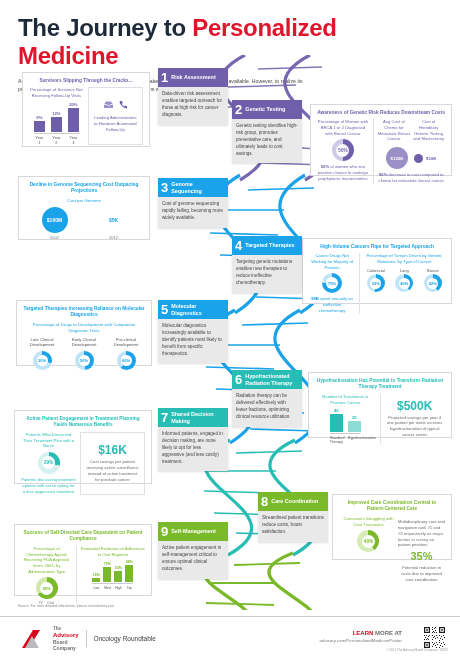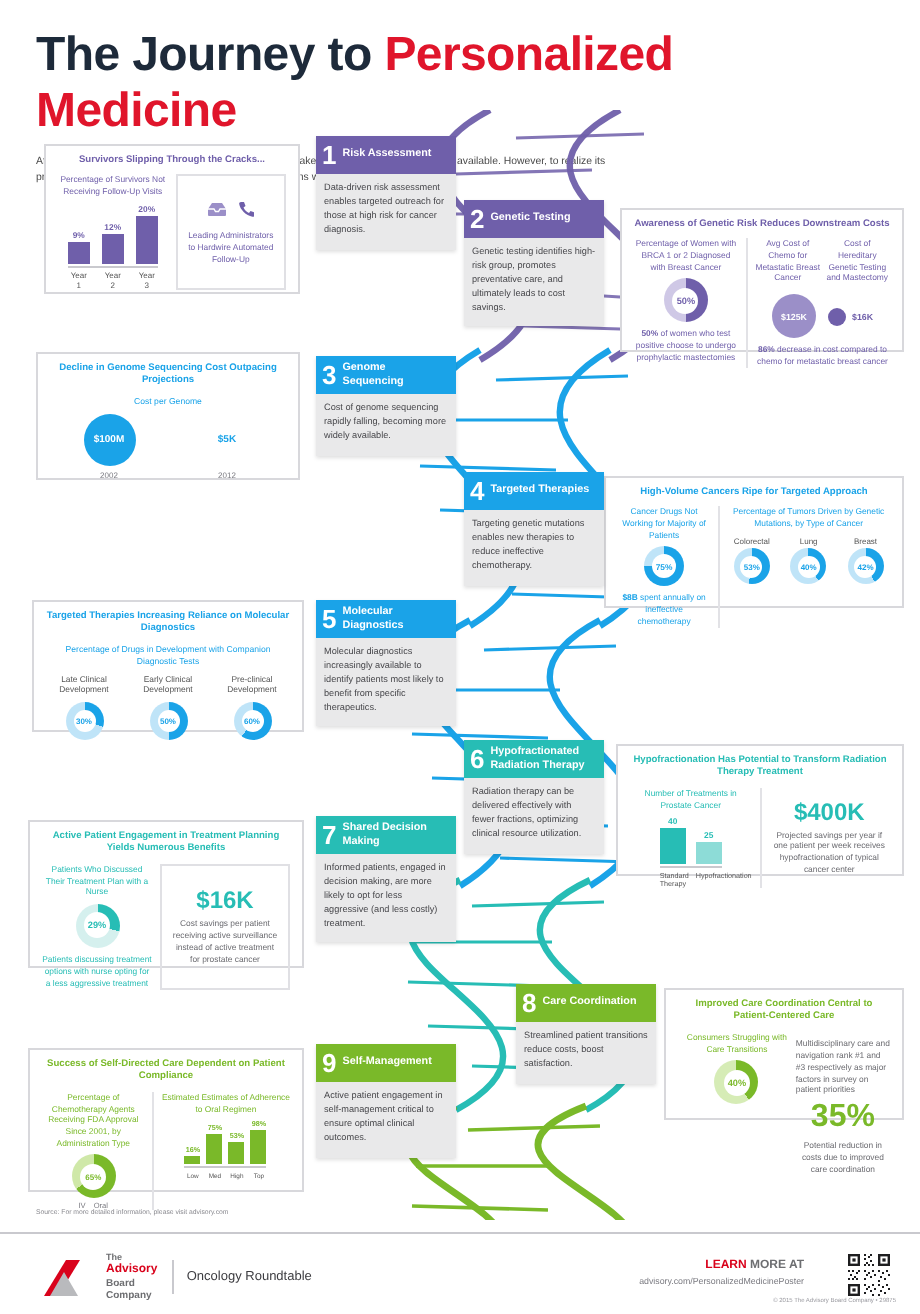--- a/index.html
+++ b/index.html
@@ -383,21 +383,21 @@
             <div class="bar" style="height:11px;width:13px;background:#8ddcd7;"></div>
           </div>
         </div>
         <div class="axis" style="gap:5px;">
           <span style="width:13px;font-size:3.6px;">Standard Therapy</span>
           <span style="width:13px;font-size:3.6px;">Hypofractionation</span>
         </div>
       </div>
       <div class="divider-v"></div>
       <div class="col" style="flex:1; justify-content:center;">
-        <div class="bignum" style="color:#27bdb5;">$400K</div>
+        <div class="bignum" style="color:#27bdb5;">$500K</div>
         <div class="note" style="color:#6b6b70;">Projected savings per year if one patient per week receives hypofractionation of typical cancer center</div>
       </div>
     </div>
   </div>
 
   <div class="step" style="left:158px; top:408px;">
     <div class="step-head" style="background:#27bdb5;">
       <span class="step-num">7</span>
       <span class="step-name">Shared Decision Making</span>
     </div>
@@ -435,21 +435,21 @@
     <div class="cols">
       <div class="col" style="flex:1.25;">
         <div class="col-lbl" style="color:#7ab929;">Consumers Struggling with Care Transitions</div>
         <div class="donut" style="width:22px;height:22px;background:conic-gradient(#7ab929 0% 40%, #d6ecb6 40% 100%);">
           <div class="hole" style="width:13px;height:13px;"></div>
           <span class="val" style="color:#7ab929;">40%</span>
         </div>
       </div>
       <div class="col" style="flex:1; justify-content:flex-start;">
         <div class="note" style="color:#6b6b70;text-align:left;">Multidisciplinary care and navigation rank #1 and #3 respectively as major factors in survey on patient priorities</div>
-        <div class="bignum" style="color:#7ab929;font-size:16px;margin-top:3px;">35%</div>
+        <div class="bignum" style="color:#7ab929;font-size:11px;margin-top:3px;">35%</div>
         <div class="note" style="color:#6b6b70;">Potential reduction in costs due to improved care coordination</div>
       </div>
     </div>
   </div>
 
   <div class="step" style="left:158px; top:522px;">
     <div class="step-head" style="background:#7ab929;">
       <span class="step-num">9</span>
       <span class="step-name">Self-Management</span>
     </div>

